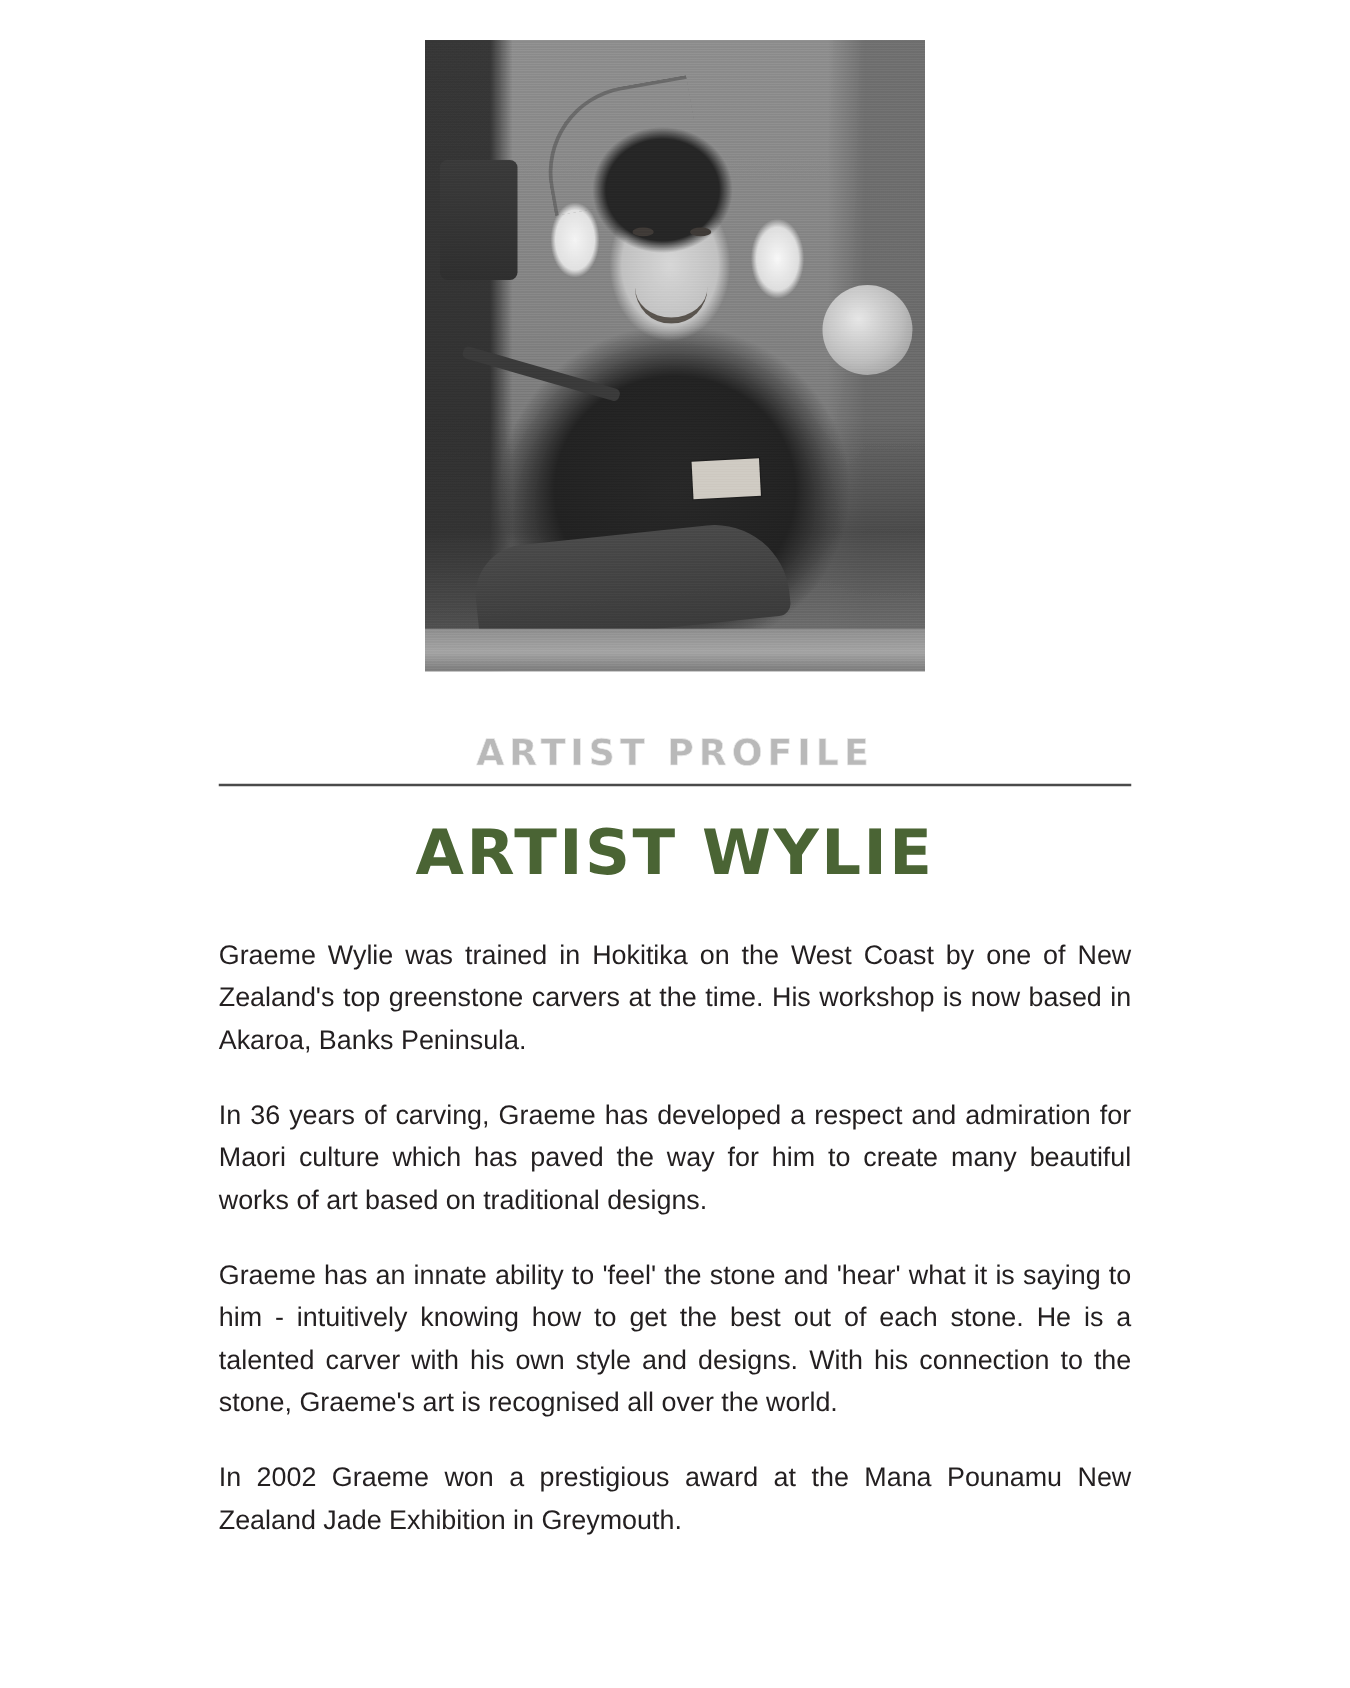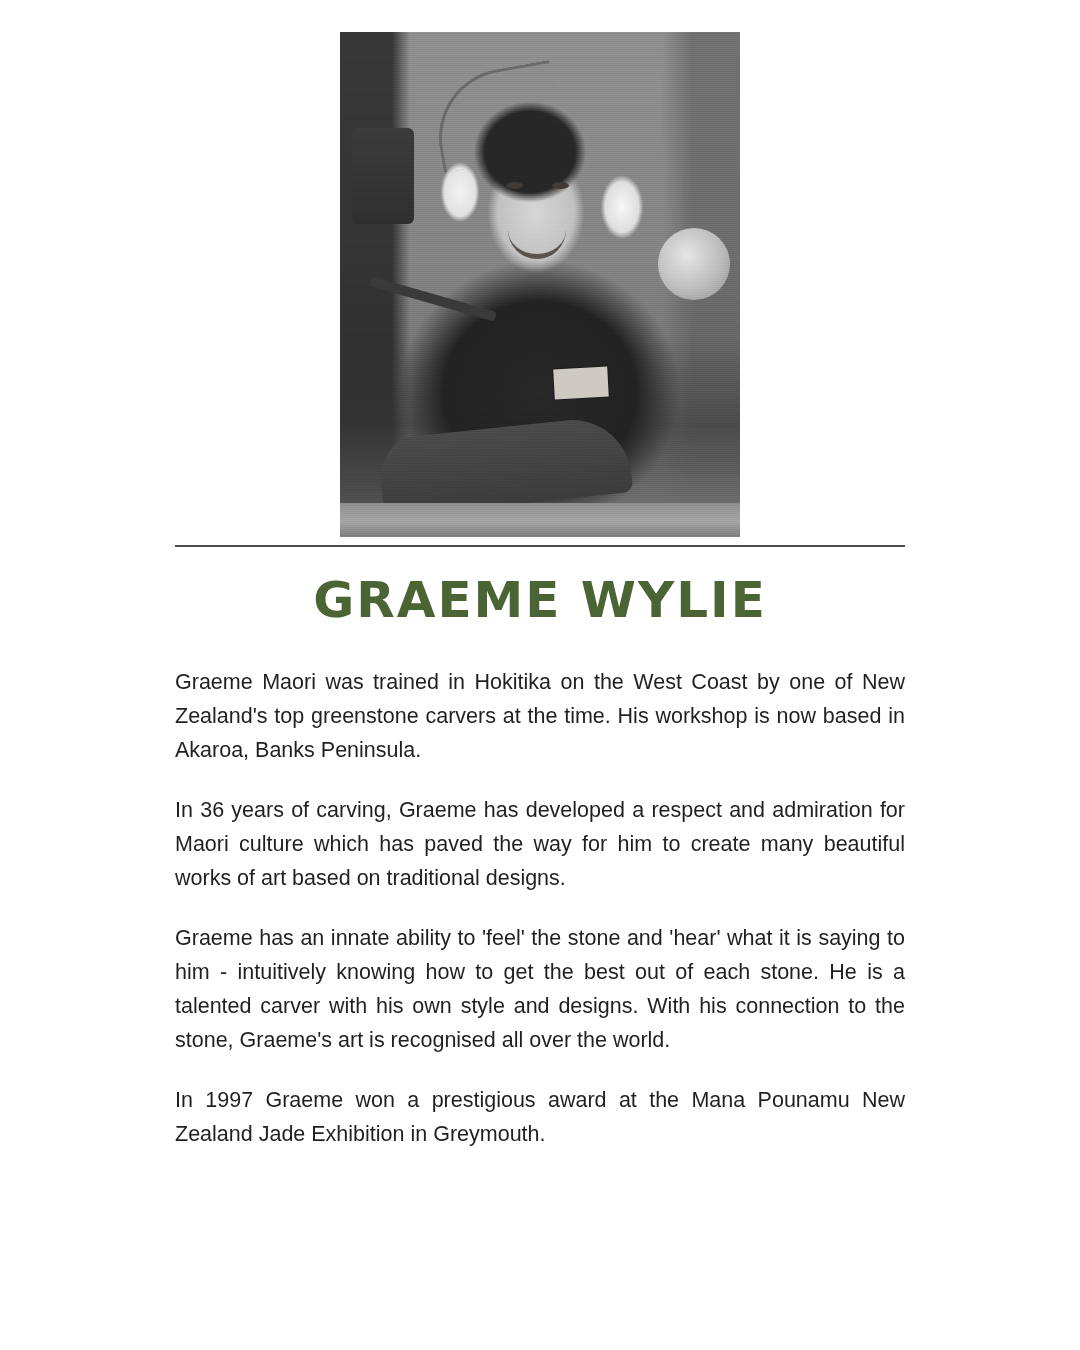--- a/index.html
+++ b/index.html
@@ -212,25 +212,28 @@
     <div class="photo-wheel"></div>
     <div class="eye l"></div>
     <div class="eye r"></div>
     <div class="smile"></div>
     <div class="photo-arm"></div>
     <div class="photo-tag"></div>
     <div class="photo-bench"></div>
     <div class="photo-grain"></div>
   </div>
 
+  <div class="kicker-wrap">
+    <div class="kicker">ARTIST PROFILE</div>
+  </div>
 
   <div class="rule"></div>
 
-  <h1 class="title">GRAEME WYLIE</h1>
+  <h1 class="title">ARTIST WYLIE</h1>
 
   <div class="body-copy">
-    <p>Graeme Maori was trained in Hokitika on the West Coast by one of New Zealand's top greenstone carvers at the time.  His workshop is now based in Akaroa, Banks Peninsula.</p>
+    <p>Graeme Wylie was trained in Hokitika on the West Coast by one of New Zealand's top greenstone carvers at the time.  His workshop is now based in Akaroa, Banks Peninsula.</p>
     <p>In 36 years of carving, Graeme has developed a respect and admiration for Maori culture which has paved the way for him to create many beautiful works of art based on traditional designs.</p>
     <p>Graeme has an innate ability to 'feel' the stone and 'hear' what it is saying to him - intuitively knowing how to get the best out of each stone. He is a talented carver with his own style and designs.  With his connection to the stone, Graeme's art is recognised all over the world.</p>
-    <p>In 1997 Graeme won a prestigious award at the Mana Pounamu New Zealand Jade Exhibition in Greymouth.</p>
+    <p>In 2002 Graeme won a prestigious award at the Mana Pounamu New Zealand Jade Exhibition in Greymouth.</p>
   </div>
 
 </div>
 
 </body></html>

